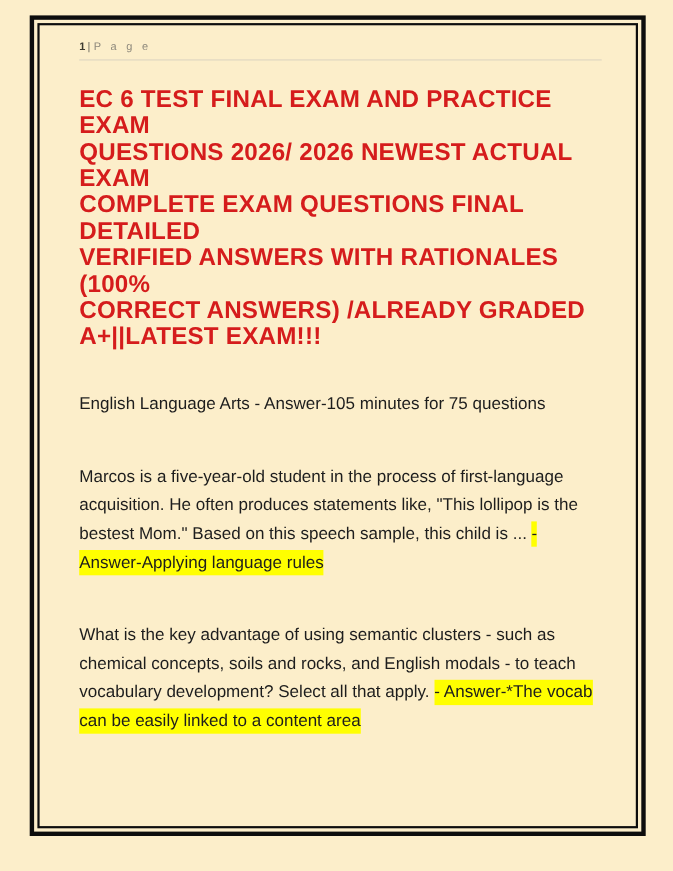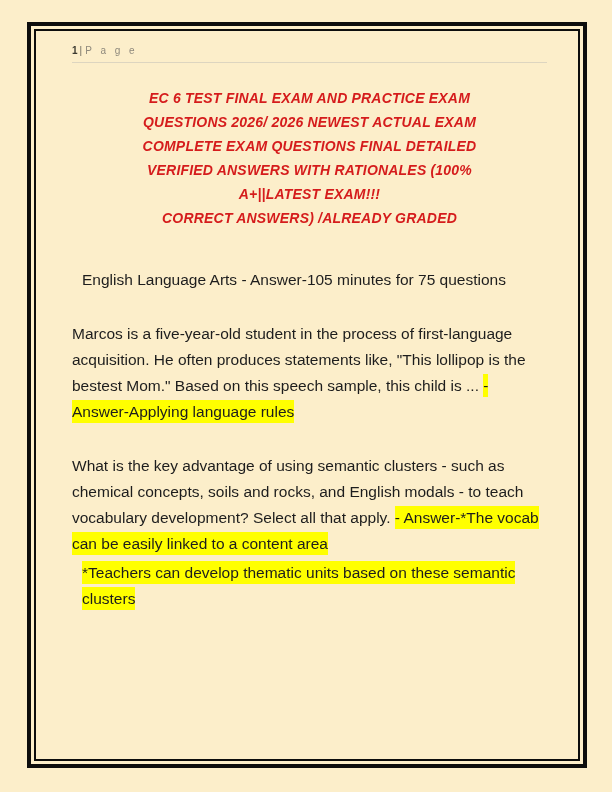--- a/index.html
+++ b/index.html
@@ -10,21 +10,21 @@
     width: 612px;
     height: 792px;
     position: relative;
     overflow: hidden;
     background: var(--page-background, #FCEECA);
     font-family: "Liberation Sans", sans-serif;
   }
   .frame {
     position: absolute;
     left: 27px;
-    top: 22px;
+    top: 14px;
     width: 560px;
     height: 746px;
     box-sizing: border-box;
     border: 4px solid var(--border-black, #0d0d0d);
     padding: 3px;
   }
   .frame-inner {
     width: 100%;
     height: 100%;
     box-sizing: border-box;
@@ -45,41 +45,39 @@
   .pg-sep {
     color: #6e6a5e;
     margin: 0 3px 0 2px;
   }
   .pg-word {
     letter-spacing: 3px;
     color: var(--header-gray, #8e897c);
   }
   .doc-title {
     margin-top: 23px;
-    text-align: center;
     color: var(--title-red, #D51C1C);
     font-weight: bold;
-    font-size: 14px;
+    font-size: 22px;
     line-height: 24px;
     letter-spacing: 0.2px;
-    font-style: italic;
   }
   .body-content {
     margin-top: 37px;
   }
   .para {
     width: 473px;
     margin: 0;
     font-size: 15.5px;
     line-height: 26px;
     color: var(--body-text, #1d1d1d);
   }
-  .para.gap-large { margin-top: 28px; }
+  .para.gap-large { margin-top: 40px; }
   .para.gap-small { margin-top: 9px; }
-  .para.gap-none  { margin-top: 3px; margin-left: 10px; }
+  .para.gap-none  { margin-top: 3px; }
   .hl {
     background: var(--highlight-yellow, #FFFF00);
     padding: 3px 0;
     box-decoration-break: clone;
     -webkit-box-decoration-break: clone;
   }
 </style>
 </head>
 <body>
 
@@ -88,25 +86,24 @@
 
     <div class="page-header">
       <span class="pg-num">1</span><span class="pg-sep">|</span><span class="pg-word">P a g e</span>
     </div>
 
     <div class="doc-title">
         <div>EC 6 TEST FINAL EXAM AND PRACTICE EXAM</div>
         <div>QUESTIONS 2026/ 2026 NEWEST ACTUAL EXAM</div>
         <div>COMPLETE EXAM QUESTIONS FINAL DETAILED</div>
         <div>VERIFIED ANSWERS WITH RATIONALES (100%</div>
+        <div>CORRECT ANSWERS) /ALREADY GRADED</div>
         <div>A+||LATEST EXAM!!!</div>
-        <div>CORRECT ANSWERS) /ALREADY GRADED</div>
       </div>
 
     <div class="body-content">
         <p class="para gap-none"><span class="">English Language Arts - Answer-105 minutes for 75 questions</span></p>
         <p class="para gap-large"><span class="">Marcos is a five-year-old student in the process of first-language acquisition. He often produces statements like, "This lollipop is the bestest Mom." Based on this speech sample, this child is ... </span><span class="hl">- Answer-Applying language rules</span></p>
         <p class="para gap-large"><span class="">What is the key advantage of using semantic clusters - such as chemical concepts, soils and rocks, and English modals - to teach vocabulary development? Select all that apply. </span><span class="hl">- Answer-*The vocab can be easily linked to a content area</span></p>
-        <p class="para gap-none"><span class="hl">*Teachers can develop thematic units based on these semantic clusters</span></p>
       </div>
 
   </div>
 </div>
 
 </body></html>

